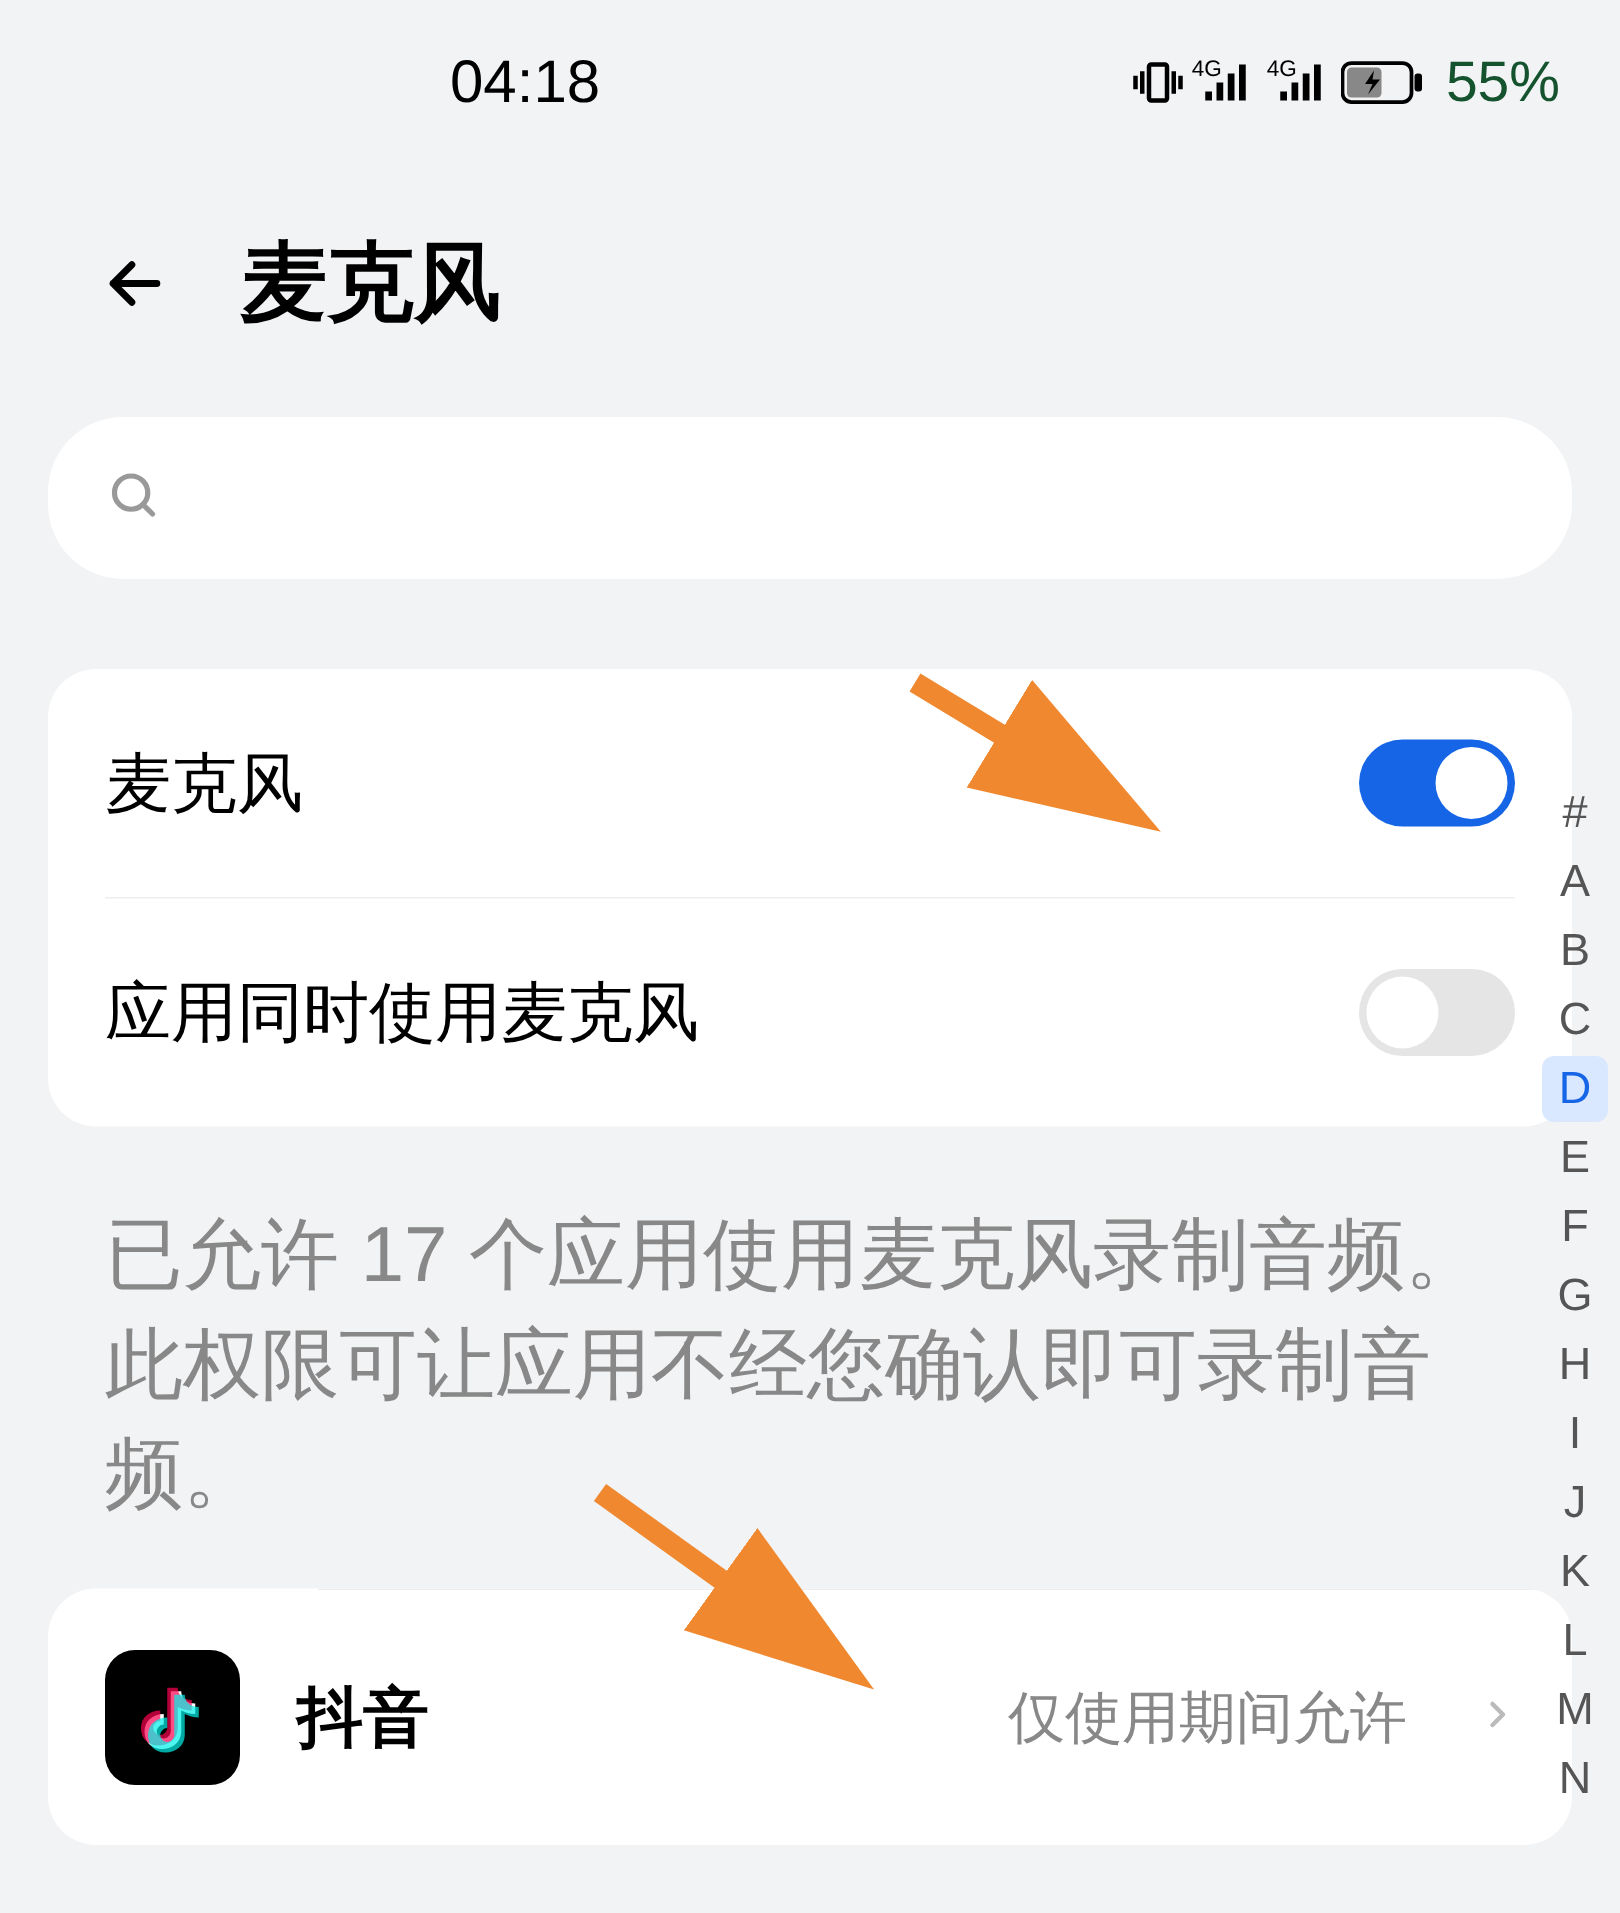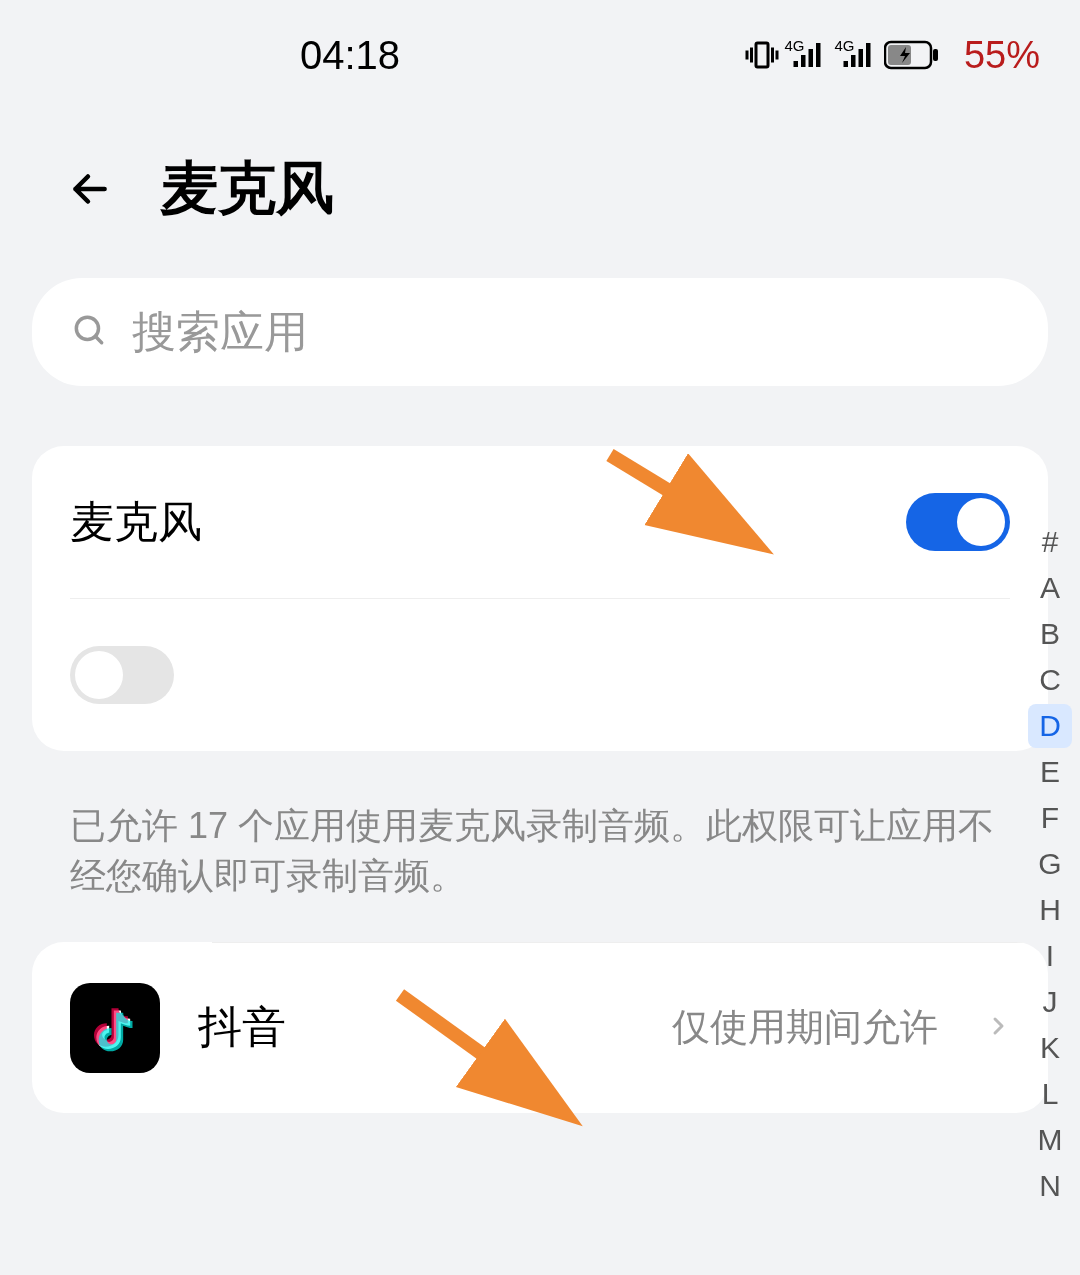--- a/index.html
+++ b/index.html
@@ -28,22 +28,22 @@
     .status-right {
       position: absolute;
       right: 40px;
       display: flex;
       align-items: center;
       gap: 4px;
     }
     .status-icon { display: inline-flex; align-items: center; }
     .battery-text {
       font-size: 38px;
-      color: #b91c1c;
-      margin-left: 20px;
+      color: #14532d;
+      margin-left: 10px;
     }
     .header {
       display: flex;
       align-items: center;
       padding: 40px 60px 50px 60px;
       gap: 40px;
     }
     .back-btn {
       width: 60px;
       height: 60px;
@@ -111,21 +111,21 @@
       height: 48px;
       background: #fff;
       border-radius: 50%;
       position: absolute;
       top: 5px;
       transition: left 0.2s;
     }
     .toggle.on .toggle-knob { left: 51px; }
     .toggle.off .toggle-knob { left: 5px; }
     .description {
-      font-size: 36px;
+      font-size: 52px;
       color: #888;
       line-height: 1.4;
       padding: 20px 38px 40px 38px;
     }
     .app-row {
       display: flex;
       align-items: center;
       padding: 40px 38px;
       gap: 38px;
       min-height: 160px;
@@ -135,21 +135,21 @@
       height: 90px;
       border-radius: 20px;
       background: #000;
       display: flex;
       align-items: center;
       justify-content: center;
       flex-shrink: 0;
     }
     .app-name {
       font-size: 44px;
-      font-weight: 400;
+      font-weight: 700;
       color: #000;
       flex: 1;
     }
     .app-status {
       font-size: 38px;
       color: #888;
     }
     .chevron {
       margin-left: 10px;
       color: #bbb;
@@ -237,32 +237,32 @@
 </div>
 
 <div class="content">
   <div class="search-box">
     <span>
       <svg width="38" height="38" viewBox="0 0 24 24" fill="none" stroke="#999" stroke-width="2.2" stroke-linecap="round">
           <circle cx="11" cy="11" r="7"></circle>
           <path d="M20 20l-4-4"></path>
         </svg>
     </span>
-    <span class="search-placeholder">搜索应用</span>
   </div>
 
   <div class="card">
     <div class="setting-row">
       <span class="setting-label">麦克风</span>
       <div class="toggle on">
         <div class="toggle-knob"></div>
       </div>
     </div>
     <div class="divider"></div>
     <div class="setting-row">
+      <span class="setting-label">应用同时使用麦克风</span>
       <div class="toggle off">
         <div class="toggle-knob"></div>
       </div>
     </div>
   </div>
 
   <p class="description">已允许 17 个应用使用麦克风录制音频。此权限可让应用不经您确认即可录制音频。</p>
 
   <div class="card">
     <div class="app-section-divider"></div>

